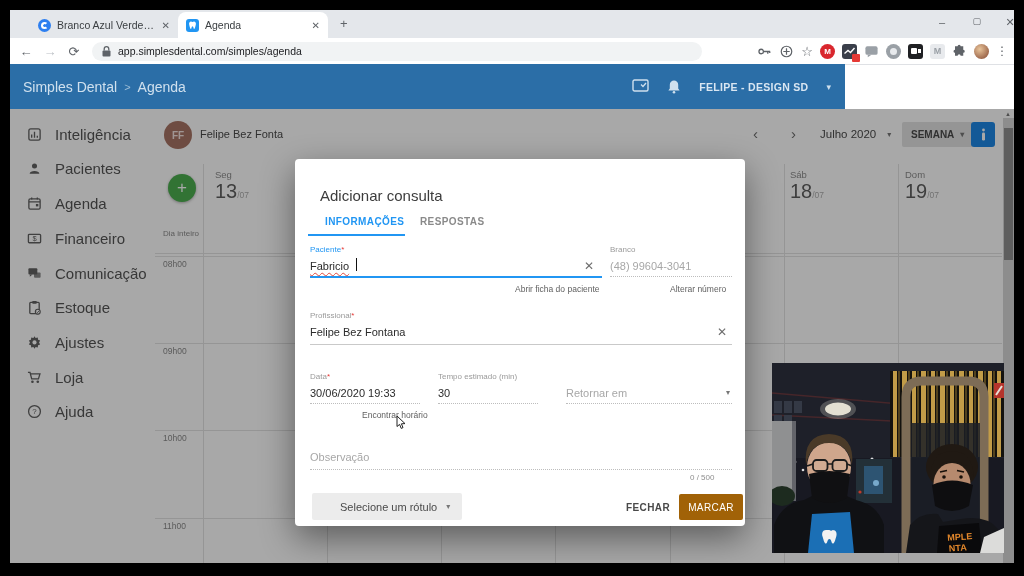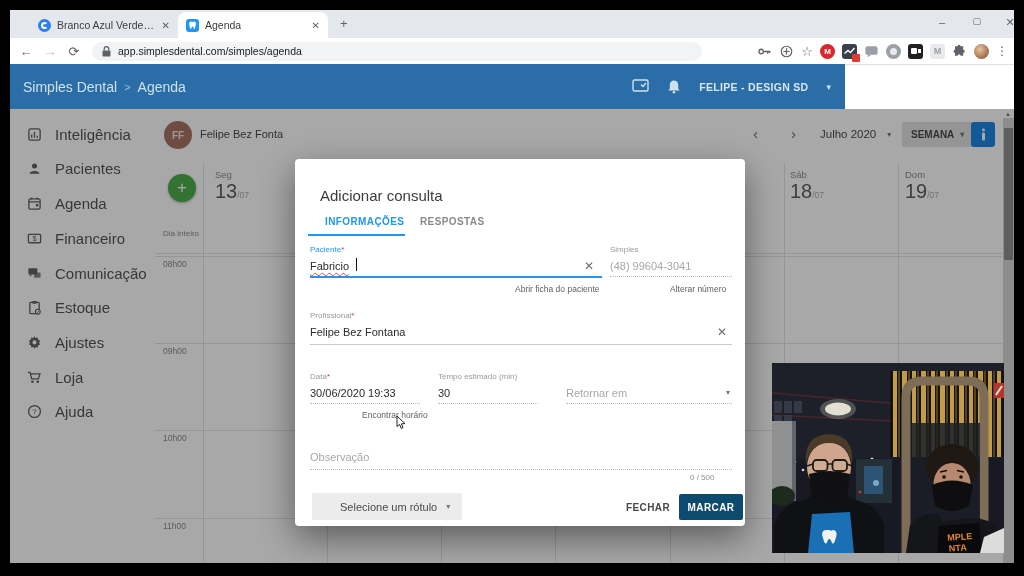--- a/index.html
+++ b/index.html
@@ -77,21 +77,21 @@
   .wavy{text-decoration:underline;text-decoration-style:wavy;text-decoration-color:#e04a3f;text-decoration-thickness:1px;text-underline-offset:2px;}
   .u-blue{border-bottom:2px solid #2196f3;}
   .u-gray{border-bottom:1px solid #c9c9c9;}
   .u-dot{border-bottom:1px dotted #bdbdbd;}
   .mlink{font-size:8.5px;color:#616161;}
   .xclear{font-size:12px;color:#6e6e6e;}
   .counter{font-size:8px;color:#8f8f8f;}
   .rotulobtn{background:#ececec;border-radius:2px;height:27px;display:flex;align-items:center;gap:9px;
        padding:0 12px;font-size:11px;color:#4a4a4a;box-sizing:border-box;}
   .fecharbtn{font-size:10px;font-weight:bold;letter-spacing:.4px;color:#494949;}
-  .marcarbtn{background:#0c4a6e;border-radius:2px;color:#fff;font-size:10px;font-weight:bold;
+  .marcarbtn{background:#a16207;border-radius:2px;color:#fff;font-size:10px;font-weight:normal;
        letter-spacing:.4px;display:flex;align-items:center;justify-content:center;}
   .textcaret{width:1px;height:13px;background:#111;}
   
   .webcam{left:772px;top:363px;width:232px;height:190px;z-index:120;overflow:hidden;background:#14151c;}
 </style>
 </head>
 <body>
 
 <div class="abs browser">
 
@@ -320,21 +320,21 @@
     <div class="abs mtab on" style="left:30px;top:57px;">INFORMAÇÕES</div>
     <div class="abs mtab off" style="left:125px;top:57px;">RESPOSTAS</div>
     <div class="abs tabline" style="left:13px;top:75px;width:97px;"></div>
 
     <div class="abs flabel focus" style="left:15px;top:86px;"><span>Paciente</span><span class="req">*</span></div>
     <div class="abs u-blue" style="left:15px;top:97px;width:292px;height:20px;">
       <span class="fvalue wavy">Fabricio</span>
       <span class="abs textcaret" style="left:46px;top:2px;"></span>
       <span class="abs xclear" style="right:8px;top:3px;">✕</span>
     </div>
-    <div class="abs flabel" style="left:315px;top:86px;">Simples</div>
+    <div class="abs flabel" style="left:315px;top:86px;">Branco</div>
     <div class="abs u-dot" style="left:315px;top:97px;width:122px;height:20px;">
       <span class="fplaceholder">(48) 99604-3041</span>
     </div>
     <div class="abs mlink" style="left:220px;top:125px;">Abrir ficha do paciente</div>
     <div class="abs mlink" style="left:375px;top:125px;">Alterar número</div>
 
     <div class="abs flabel" style="left:15px;top:152px;"><span>Profissional</span><span class="req">*</span></div>
     <div class="abs u-gray" style="left:15px;top:163px;width:422px;height:22px;">
       <span class="fvalue">Felipe Bez Fontana</span>
       <span class="abs xclear" style="right:5px;top:3px;">✕</span>

